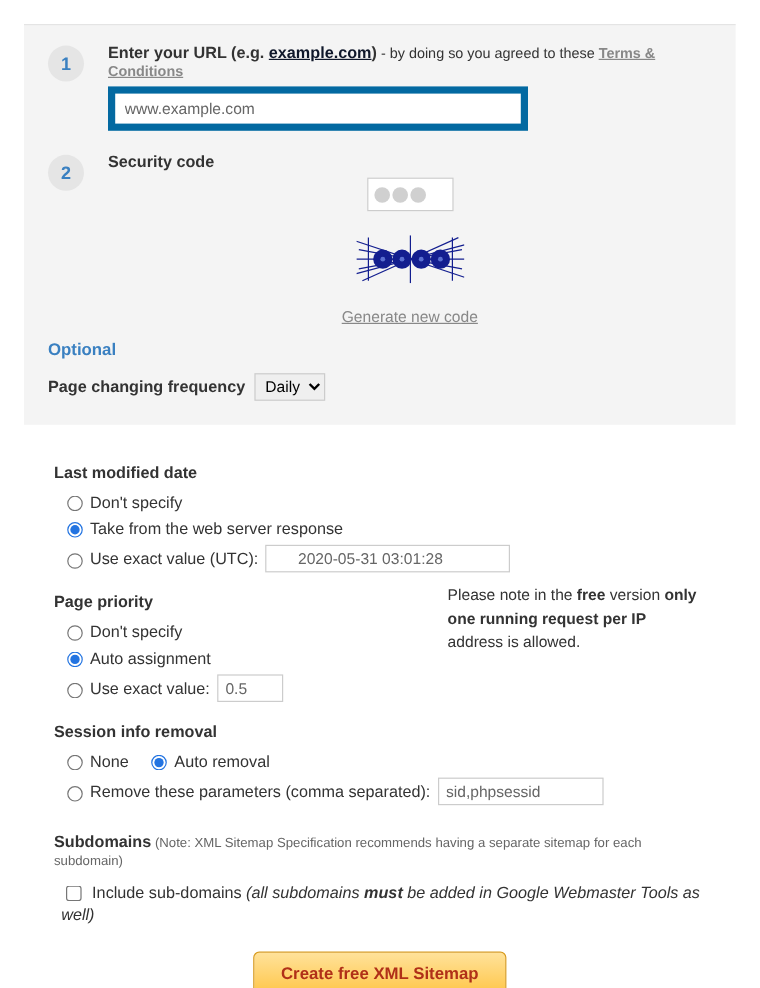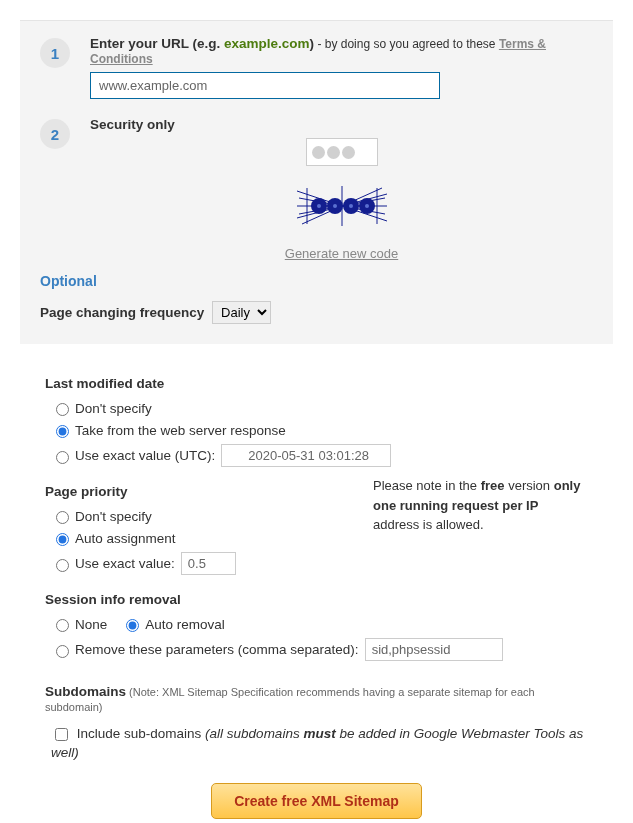--- a/index.html
+++ b/index.html
@@ -47,33 +47,34 @@
   .step-label {
     font-weight: bold;
     font-size: 13.5px;
     margin-bottom: 6px;
   }
   .step-label-sub {
     font-weight: normal;
     font-size: 12px;
   }
   .example-link {
-    color: #4d7c0f;
-    font-weight: bold;
+    color: #0f172a;
+    font-weight: bold;
+    text-decoration: underline;
   }
   .terms-link {
     color: #888;
     text-decoration: underline;
     font-size: 12px;
     cursor: pointer;
   }
   input[type="text"].url-input {
     width: 350px;
     padding: 5px 8px;
-    border: 1px solid #0369a1;
+    border: 6px solid #0369a1;
     font-size: 13px;
     color: #666;
     background: #fff;
   }
   .captcha-row {
     display: flex;
     align-items: center;
     gap: 20px;
     flex-direction: column;
   }
@@ -233,21 +234,21 @@
         <div class="step-label">
           <span>Enter your URL (e.g. </span><span class="example-link">example.com</span><span>)</span><span class="step-label-sub"> - by doing so you agreed to these </span><span class="terms-link">Terms &amp; Conditions</span>
         </div>
         <input type="text" class="url-input" value="www.example.com" style="">
       </div>
     </div>
 
     <div class="step-row" style="margin-top:18px;margin-bottom:4px;">
       <div class="step-number">2</div>
       <div class="step-content">
-        <div class="step-label">Security only</div>
+        <div class="step-label">Security code</div>
         <div class="captcha-row">
           <div class="captcha-input">
             <span class="dot"></span>
             <span class="dot"></span>
             <span class="dot"></span>
           </div>
           <div class="captcha-image">
             <svg width="90" height="40" viewBox="0 0 90 40">
               <line x1="0" y1="5" x2="90" y2="35" stroke="#131e8f" stroke-width="1"></line>
               <line x1="5" y1="38" x2="85" y2="2" stroke="#131e8f" stroke-width="1"></line>
@@ -289,21 +290,21 @@
       <input type="radio" name="lm" style="">
       <span>Don't specify</span>
     </div>
     <div class="radio-row">
       <input type="radio" name="lm" checked="" style="">
       <span>Take from the web server response</span>
     </div>
     <div class="radio-row">
       <input type="radio" name="lm" style="">
       <span>Use exact value (UTC):</span>
-      <input type="text" style="width: 170px; padding-left: 26px;" value="2020-05-31 03:01:28">
+      <input type="text" style="width: 204px; padding-left: 26px;" value="2020-05-31 03:01:28">
     </div>
 
     <div class="two-col">
       <div class="col-left">
         <div class="group-label">Page priority</div>
         <div class="radio-row">
           <input type="radio" name="pp" style="">
           <span>Don't specify</span>
         </div>
         <div class="radio-row">

